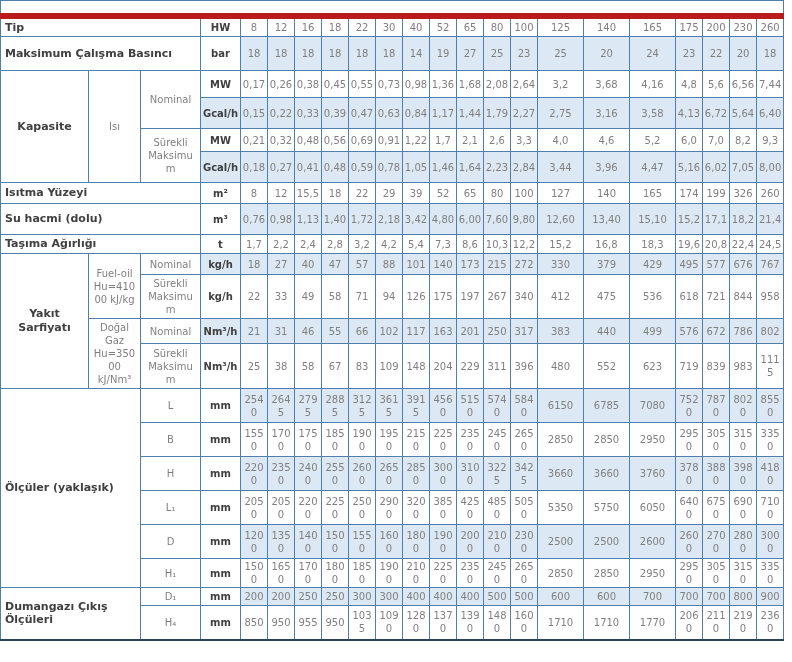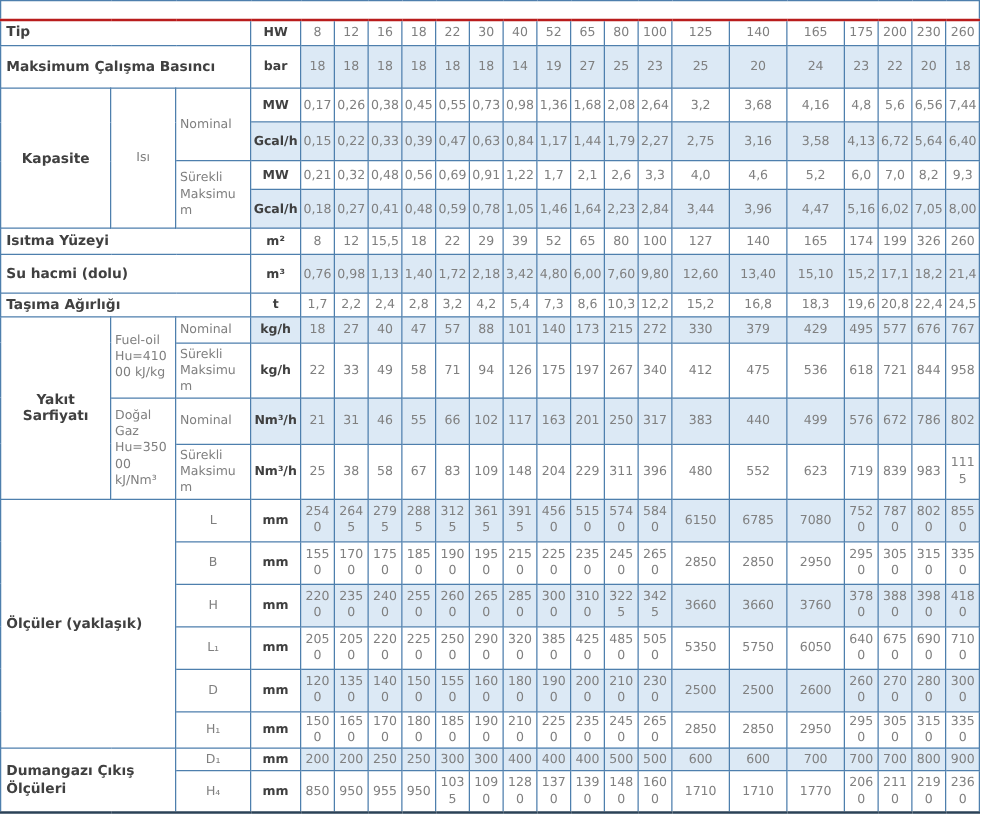--- a/index.html
+++ b/index.html
@@ -2,27 +2,27 @@
 <html><head>
 <meta charset="utf-8">
 <style>
   html,body{margin:0;padding:0;background:#fff;}
   body{width:792px;height:662px;overflow:hidden;font-family:"DejaVu Sans",sans-serif;}
   table.spec{border-collapse:collapse;table-layout:fixed;width:784px;
              border:1px solid #4e7fad;border-bottom:2px solid #2b4257;}
   table.spec td{border:1px solid #4e7fad;vertical-align:middle;background:#fff;box-sizing:border-box;}
   .sec{font-size:11px;font-weight:bold;color:#404040;text-align:left;padding:2px 4px;line-height:1.25;}
   .secc{text-align:center;padding:2px 2px;}
-  .sub{font-size:10px;color:#7f7f7f;text-align:left;padding:2px 3px;overflow-wrap:break-word;line-height:1.3;}
+  .sub{font-size:10px;color:#7f7f7f;text-align:center;padding:2px 3px;overflow-wrap:break-word;line-height:1.3;}
   .subc{text-align:center;}
   .unit{font-size:10px;font-weight:bold;color:#404040;text-align:center;padding:1px;word-break:break-all;line-height:1.3;}
   .val,.colhead{font-size:10px;color:#7f7f7f;text-align:center;padding:1px;word-break:break-all;line-height:1.3;}
   .sh{background:#dce9f5 !important;}
   .spacercell{border-color:#a7c3d6;}
-  tr[data-name="header-row"] td{border-top:2px solid #b91c1c;}
+  tr[data-name="header-row"] td{border-top:6px solid #b91c1c;}
   tr[data-name="flue-h4-row"] td{border-bottom:2px solid #2b4257;}
 </style>
 </head>
 <body>
 
 <div data-name="page">
   <table class="spec" data-name="boiler-spec-table">
     <colgroup>
       <col style="width:88px">
         <col style="width:52px">
@@ -288,21 +288,21 @@
           <td class="val" data-name="fueloil-continuous-value-80">267</td>
           <td class="val" data-name="fueloil-continuous-value-100">340</td>
           <td class="val" data-name="fueloil-continuous-value-125">412</td>
           <td class="val" data-name="fueloil-continuous-value-140">475</td>
           <td class="val" data-name="fueloil-continuous-value-165">536</td>
           <td class="val" data-name="fueloil-continuous-value-175">618</td>
           <td class="val" data-name="fueloil-continuous-value-200">721</td>
           <td class="val" data-name="fueloil-continuous-value-230">844</td>
           <td class="val" data-name="fueloil-continuous-value-260">958</td>
         </tr>
-        <tr data-name="natgas-nominal-row" style="height: 37px;">
+        <tr data-name="natgas-nominal-row" style="height: 25px;">
           <td class="sub" rowspan="2" data-name="natgas-nominal-label-0">Doğal Gaz Hu=35000 kJ/Nm³</td>
           <td class="sub" data-name="natgas-nominal-label-1">Nominal</td>
           <td class="unit sh" data-name="natgas-nominal-unit">Nm³/h</td>
           <td class="val sh" data-name="natgas-nominal-value-8">21</td>
           <td class="val sh" data-name="natgas-nominal-value-12">31</td>
           <td class="val sh" data-name="natgas-nominal-value-16">46</td>
           <td class="val sh" data-name="natgas-nominal-value-18">55</td>
           <td class="val sh" data-name="natgas-nominal-value-22">66</td>
           <td class="val sh" data-name="natgas-nominal-value-30">102</td>
           <td class="val sh" data-name="natgas-nominal-value-40">117</td>

